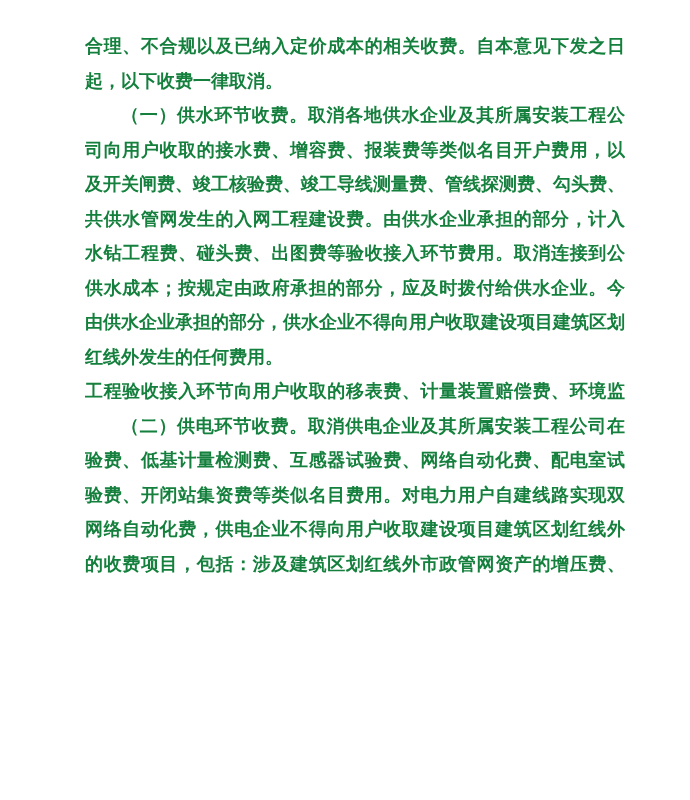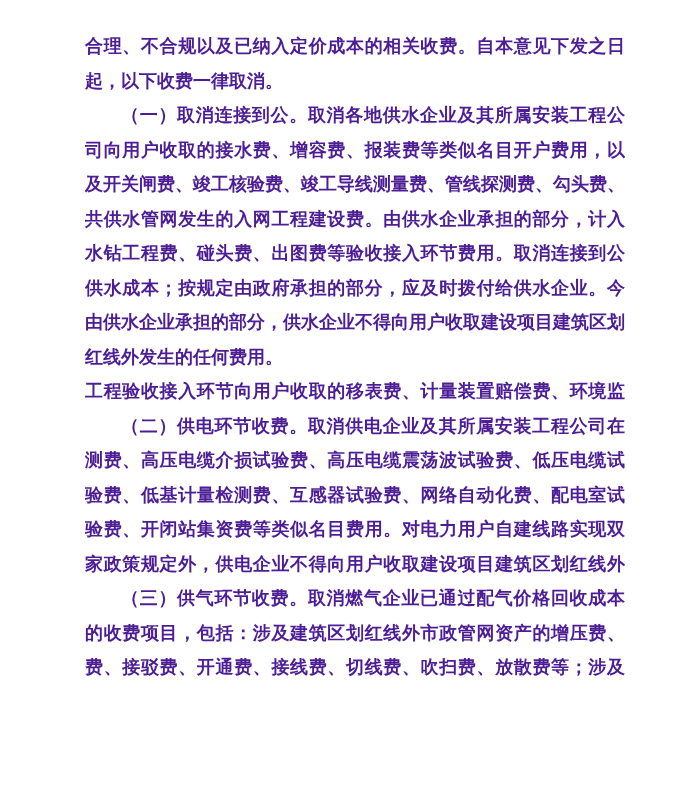--- a/index.html
+++ b/index.html
@@ -41,43 +41,40 @@
     text-align-last: left;
   }
   .text-line.para-start {
     text-indent: 2em;
   }
 </style>
 </head>
 <body>
 
 <div class="page">
-  <div class="doc-body" style="color: #4c1d95;">
+  <div class="doc-body" style="color: #15803d;">
 
   <div class="paragraph">
         <div class="text-line">合理、不合规以及已纳入定价成本的相关收费。自本意见下发之日</div>
         <div class="text-line para-end">起，以下收费一律取消。</div>
       </div>
       <div class="paragraph">
-        <div class="text-line para-start">（一）取消连接到公。取消各地供水企业及其所属安装工程公</div>
+        <div class="text-line para-start">（一）供水环节收费。取消各地供水企业及其所属安装工程公</div>
         <div class="text-line">司向用户收取的接水费、增容费、报装费等类似名目开户费用，以</div>
         <div class="text-line">及开关闸费、竣工核验费、竣工导线测量费、管线探测费、勾头费、</div>
         <div class="text-line">共供水管网发生的入网工程建设费。由供水企业承担的部分，计入</div>
         <div class="text-line">水钻工程费、碰头费、出图费等验收接入环节费用。取消连接到公</div>
         <div class="text-line">供水成本；按规定由政府承担的部分，应及时拨付给供水企业。今</div>
         <div class="text-line">由供水企业承担的部分，供水企业不得向用户收取建设项目建筑区划</div>
         <div class="text-line para-end">红线外发生的任何费用。</div>
       </div>
       <div class="paragraph">
         <div class="text-line">工程验收接入环节向用户收取的移表费、计量装置赔偿费、环境监</div>
         <div class="text-line para-start">（二）供电环节收费。取消供电企业及其所属安装工程公司在</div>
-        <div class="text-line">测费、高压电缆介损试验费、高压电缆震荡波试验费、低压电缆试</div>
         <div class="text-line">验费、低基计量检测费、互感器试验费、网络自动化费、配电室试</div>
         <div class="text-line">验费、开闭站集资费等类似名目费用。对电力用户自建线路实现双</div>
-        <div class="text-line">家政策规定外，供电企业不得向用户收取建设项目建筑区划红线外</div>
+        <div class="text-line">网络自动化费，供电企业不得向用户收取建设项目建筑区划红线外</div>
       </div>
       <div class="paragraph">
-        <div class="text-line para-start">（三）供气环节收费。取消燃气企业已通过配气价格回收成本</div>
         <div class="text-line">的收费项目，包括：涉及建筑区划红线外市政管网资产的增压费、</div>
-        <div class="text-line">费、接驳费、开通费、接线费、切线费、吹扫费、放散费等；涉及</div>
       </div>
     </div>
 </div>
 
 </body></html>

